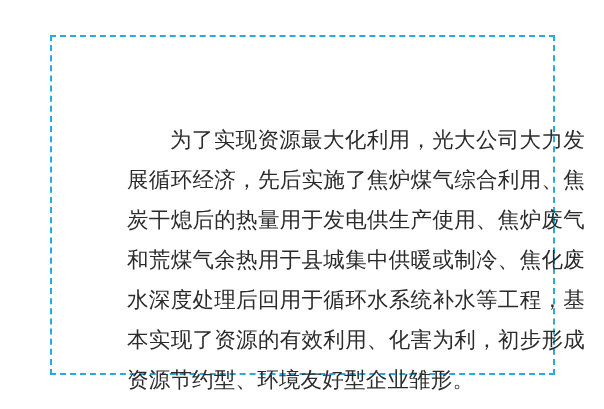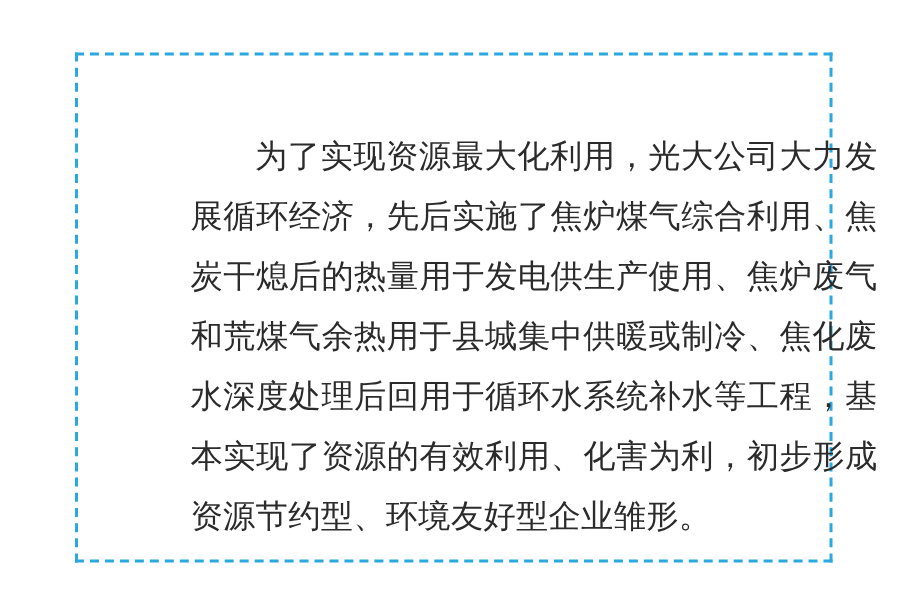--- a/index.html
+++ b/index.html
@@ -31,21 +31,21 @@
     background: #ffffff;
   }
   .content {
     position: absolute;
     left: 75px;
     top: 48px;
     width: 458px;
     height: 315px;
     box-sizing: border-box;
     display: flex;
-    align-items: flex-start;
+    align-items: flex-end;
   }
   .body-text {
     font-family: "DejaVu Sans", "Liberation Sans", sans-serif;
     font-size: 21.5px;
     line-height: 40px;
     color: #2b2b2b;
     text-align: justify;
     text-justify: inter-ideograph;
     text-indent: 2em;
     letter-spacing: 0.2px;

